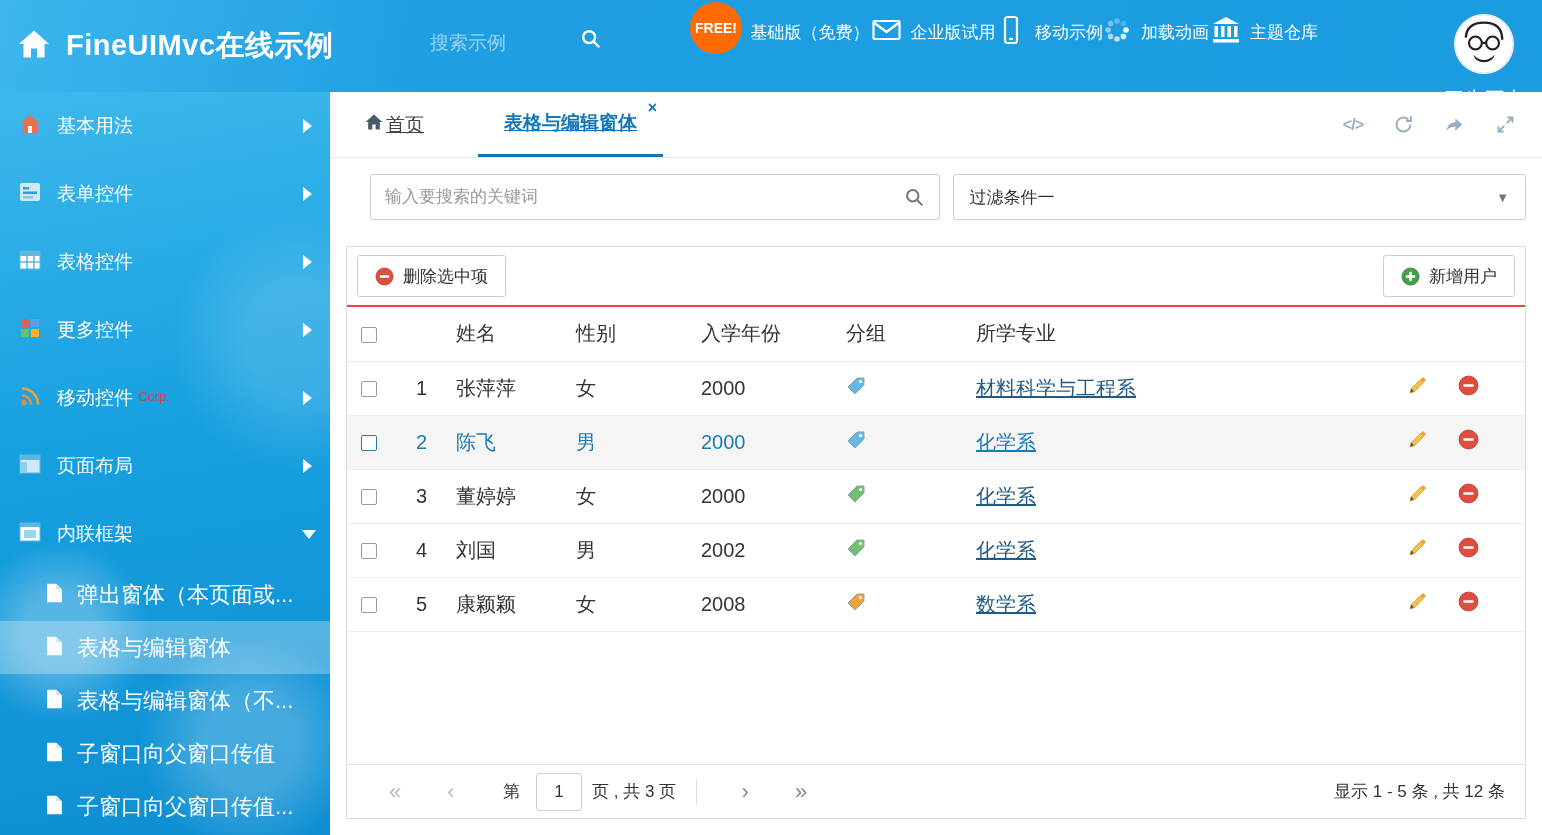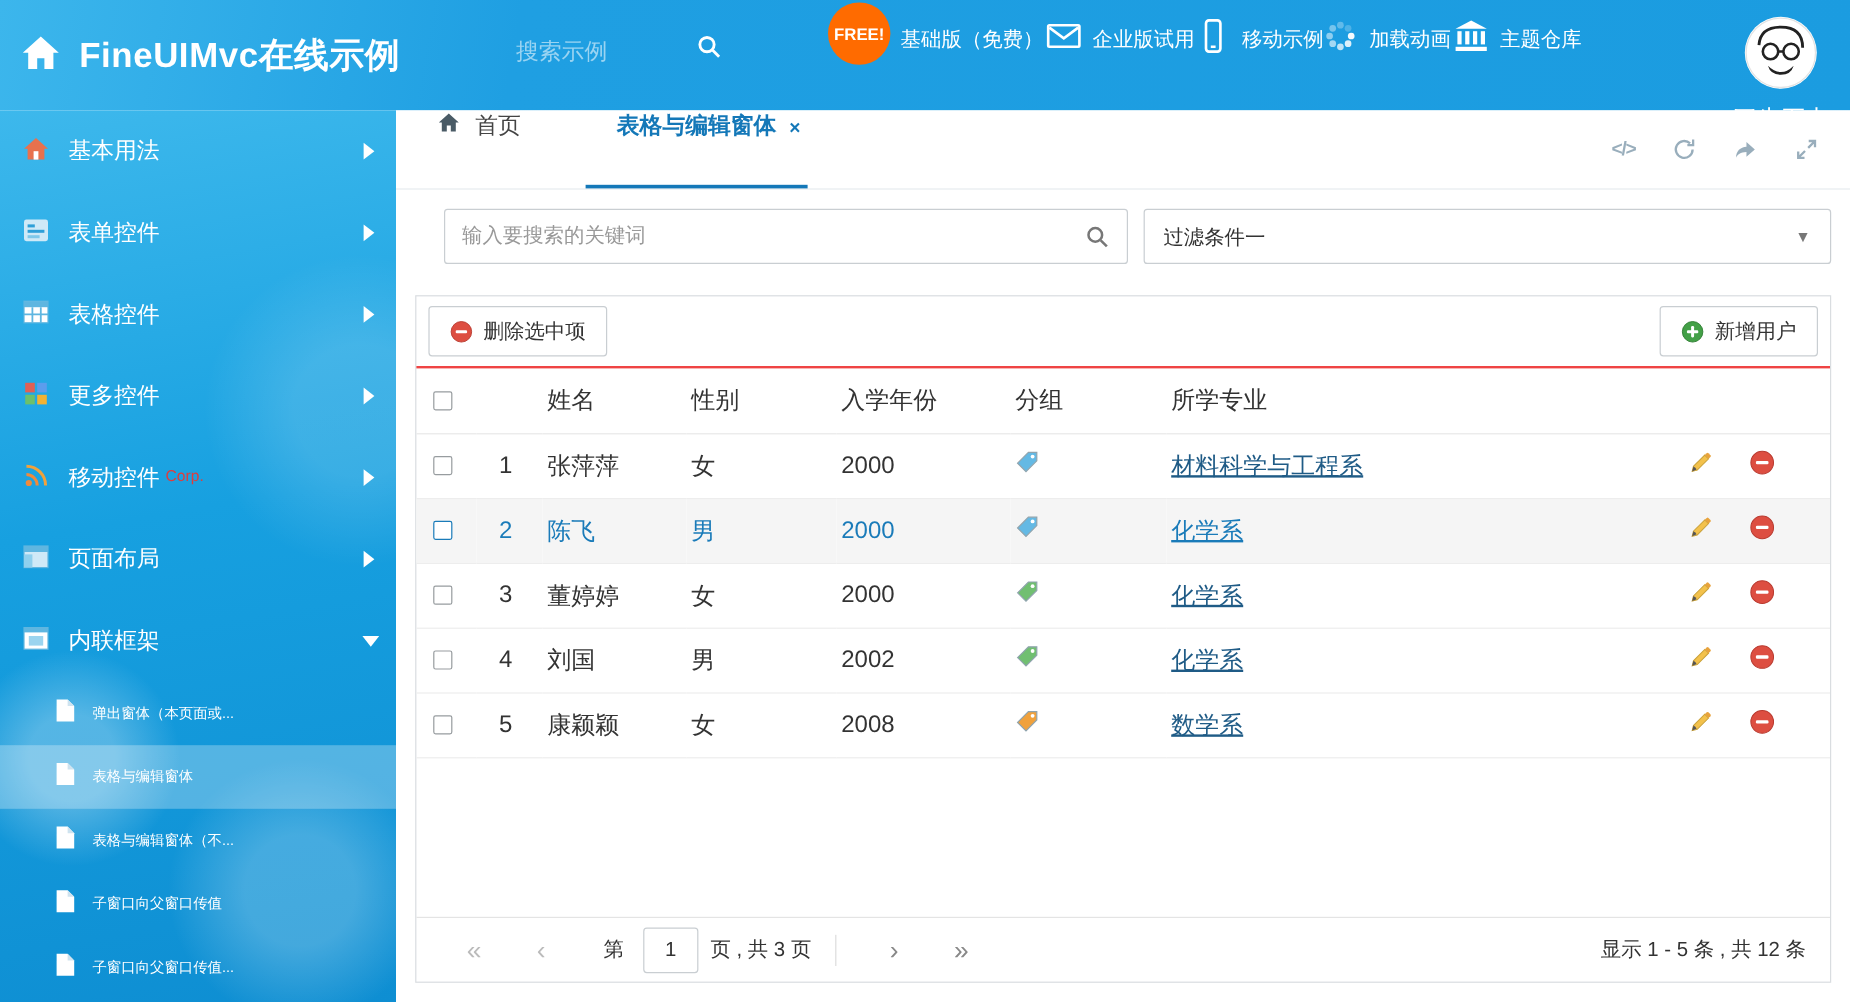--- a/index.html
+++ b/index.html
@@ -39,31 +39,31 @@
   .side-item { height:68px; display:flex; align-items:center; padding:0 18px; cursor:pointer; position:relative; }
   .side-item svg { width:24px; height:24px; margin-right:15px; flex:none; }
   .side-label { font-size:19px; }
   .side-badge { font-size:13px; color:#e03c3c; margin-left:5px; position:relative; top:-2px; }
   .arrow-right { position:absolute; right:18px; width:0; height:0;
     border-top:7px solid transparent; border-bottom:7px solid transparent; border-left:9px solid #fff; }
   .arrow-down { position:absolute; right:14px; width:0; height:0;
     border-left:7px solid transparent; border-right:7px solid transparent; border-top:9px solid #fff; }
   .side-subitem { height:53px; display:flex; align-items:center; padding:0 18px 0 45px; cursor:pointer; }
   .side-subitem svg { width:19px; height:22px; margin-right:13px; flex:none; }
-  .side-subitem .side-label { font-size:12px; }
+  .side-subitem .side-label { font-size:22px; }
   .side-subitem.active { background:rgba(255,255,255,0.28); }
 
   
   .main { position:absolute; left:330px; top:92px; width:1212px; height:743px;
     background:#fff; display:flex; flex-direction:column; }
 
   .tabbar { height:66px; flex:none; display:flex; align-items:stretch; padding-left:14px;
     border-bottom:1px solid #e6ebee; position:relative; }
-  .tab { display:flex; align-items:flex-start; gap:12px; padding:0 20px; font-size:19px; color:#444;
-    cursor:pointer; position:relative; }
+  .tab { display:flex; align-items:center; gap:2px; padding:0 20px; font-size:19px; color:#444;
+    cursor:pointer; position:relative;text-decoration:underline; }
   .tab svg { width:20px; height:20px; }
   .tab.active { color:#1478b8; font-weight:bold; margin-left:34px; border-bottom:3px solid #1478b8; padding:0 26px; }
   .tab-close { position:absolute; top:8px; right:6px; font-size:16px; font-weight:bold; color:#1478b8;
     line-height:1; cursor:pointer; }
   .tab-tools { margin-left:auto; display:flex; align-items:center; gap:30px; margin-right:26px; color:#99aebc; }
   .tab-tools .tool { cursor:pointer; display:flex; align-items:center; }
   .tab-tools svg { width:21px; height:21px; }
   .code-glyph { font-size:16px; font-weight:bold; letter-spacing:-1px; }
 
   .content { flex:1; padding:16px; display:flex; flex-direction:column; }

